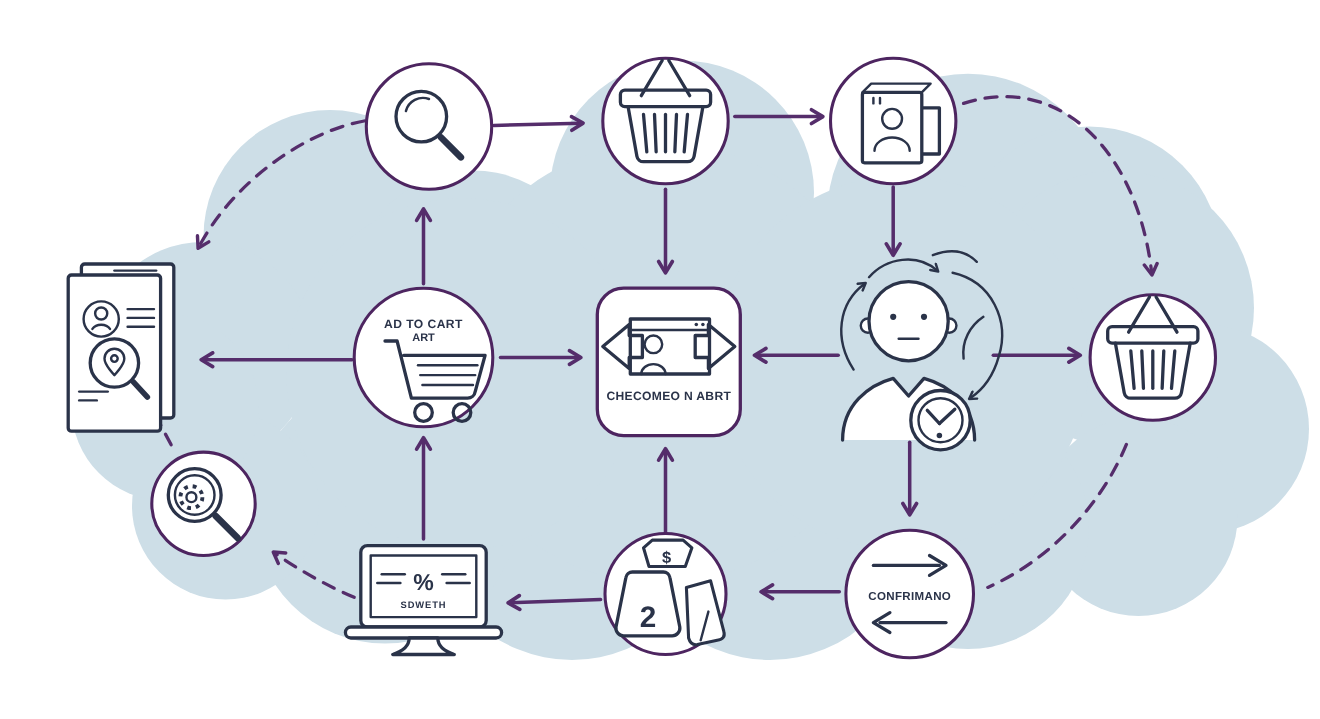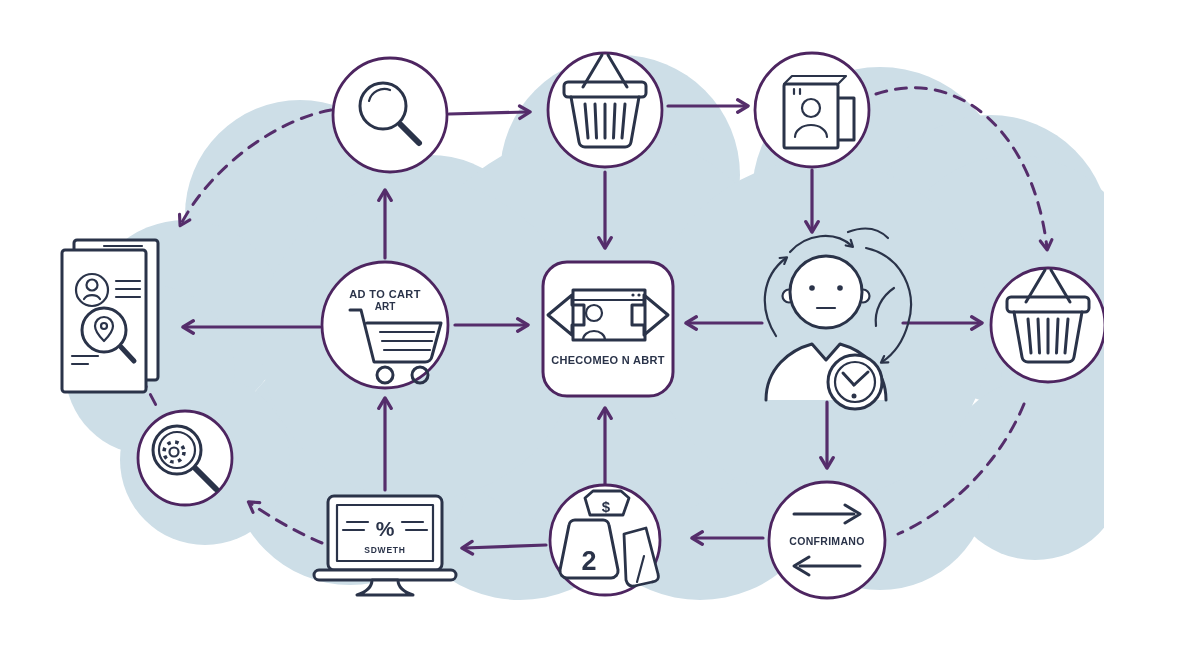--- a/index.html
+++ b/index.html
@@ -1,16 +1,16 @@
 <!DOCTYPE html>
 <html><head>
 <meta charset="utf-8">
 <style>
   html,body{margin:0;padding:0;background:#ffffff;}
-  .stage{position:relative;width:1104px;height:654px;overflow:hidden;background:#ffffff;
+  .stage{position:relative;width:1200px;height:654px;overflow:hidden;background:#ffffff;
          font-family:"Liberation Sans", sans-serif;}
   svg{display:block;}
   text{font-family:"Liberation Sans", sans-serif;font-weight:bold;fill:#2a3349;}
   .node-circle{fill:#ffffff;stroke:#4d2560;stroke-width:2.8;}
   .node-box{fill:#ffffff;stroke:#4d2560;stroke-width:3;}
   .ic{fill:none;stroke:#2a3349;stroke-width:3;stroke-linecap:round;stroke-linejoin:round;}
   .ic-thin{fill:none;stroke:#2a3349;stroke-width:2.2;stroke-linecap:round;stroke-linejoin:round;}
   .ic-fill{fill:#ffffff;stroke:#2a3349;stroke-width:3;stroke-linecap:round;stroke-linejoin:round;}
   .conn{fill:none;stroke:#552d6b;stroke-width:3.2;stroke-linecap:round;}
   .conn-dash{fill:none;stroke:#552d6b;stroke-width:3;stroke-linecap:round;stroke-dasharray:11 9;}

